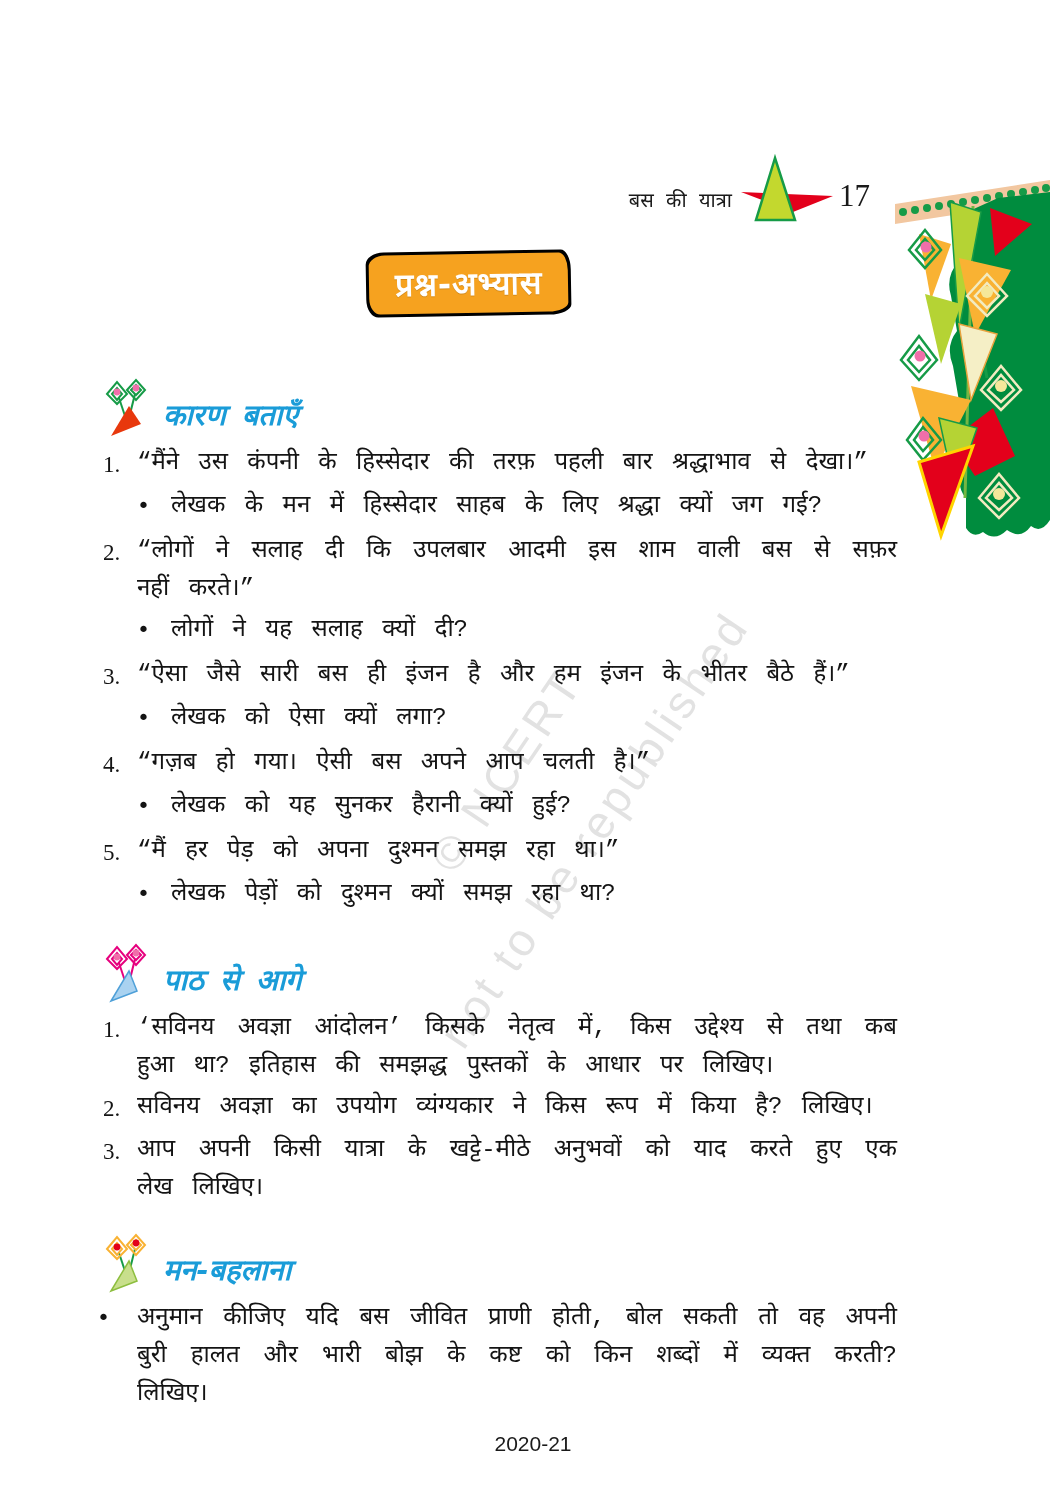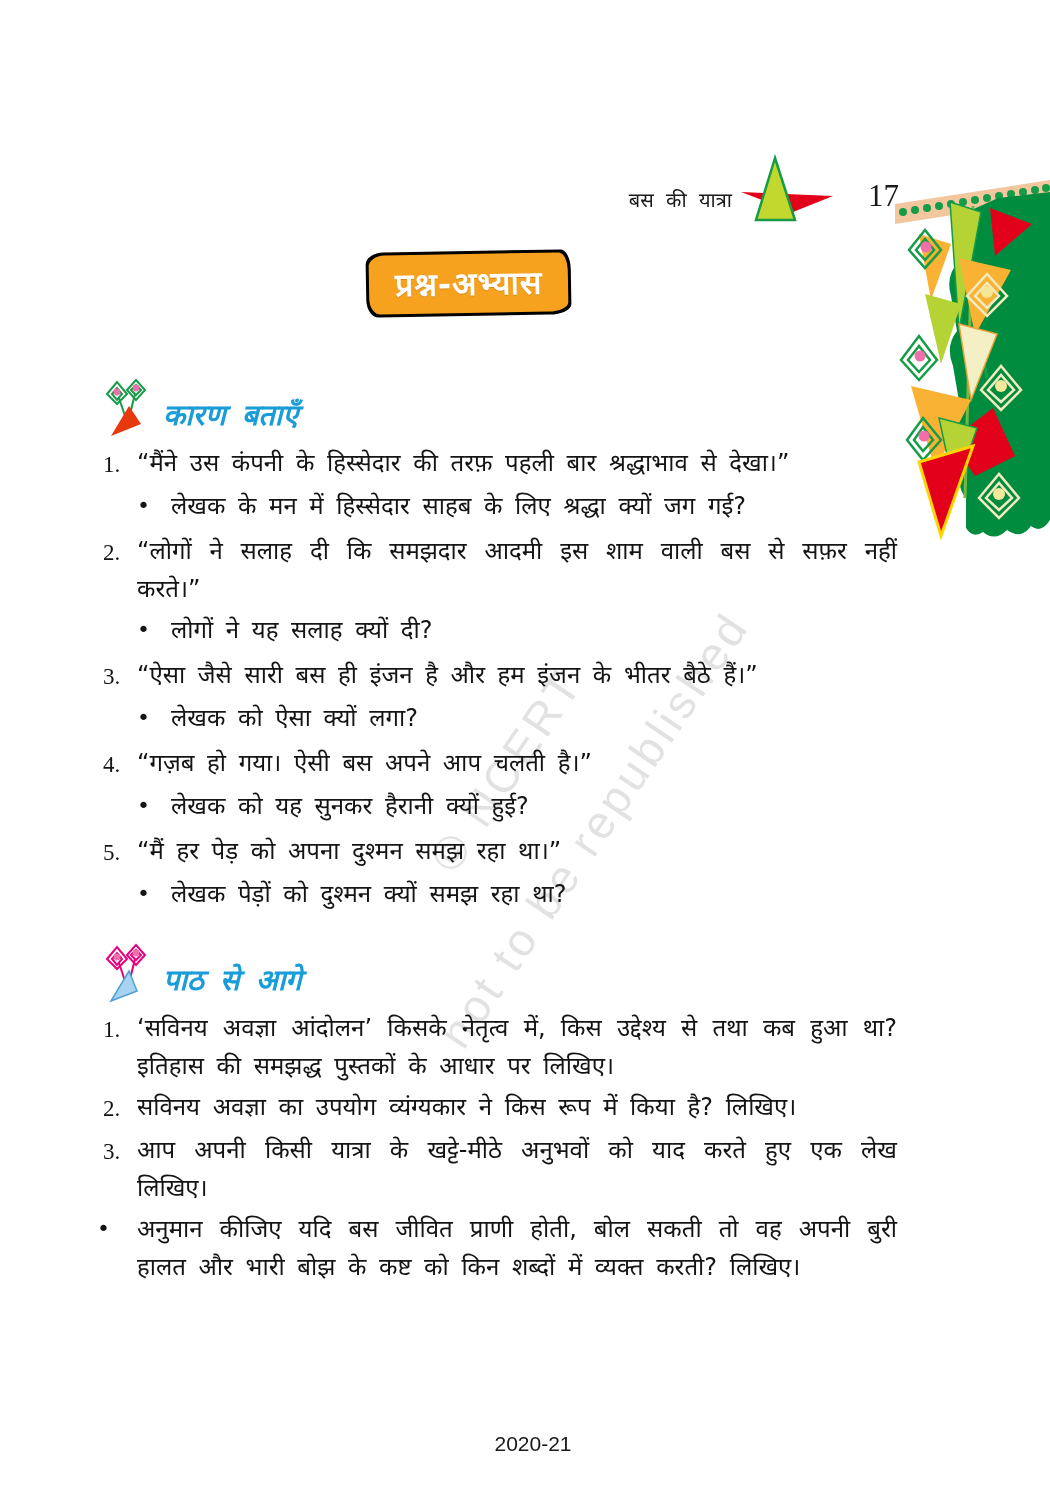--- a/index.html
+++ b/index.html
@@ -7,21 +7,21 @@
     width:1050px;height:1500px;position:relative;background:#ffffff;
     font-family:"DejaVu Sans", sans-serif;overflow:hidden;color:#141414;
   }
   
   .chapter-title{
     position:absolute;top:186px;right:318px;font-size:20px;color:#1a1a1a;
     white-space:nowrap;word-spacing:6px;
   }
   .header-tri{position:absolute;left:733px;top:152px;width:112px;height:72px;}
   .page-number{
-    position:absolute;left:868px;top:178px;font-size:31px;
+    position:absolute;left:839px;top:178px;font-size:31px;
     font-family:"Liberation Serif", serif;color:#1a1a1a;
   }
   
   .edge-deco{position:absolute;left:895px;top:168px;width:155px;height:405px;pointer-events:none;}
   
   .banner{
     position:absolute;left:366px;top:251px;background:#000;
     border-radius:18px 10px 22px 12px / 12px 20px 10px 18px;
     padding:3px;transform:rotate(-1deg);
   }
@@ -46,21 +46,21 @@
   .section-head .head-icon{width:48px;height:60px;flex:none;margin-bottom:-6px;}
   .section-title{
     margin:0;font-size:29px;font-weight:bold;color:#1A9CD8;word-spacing:6px;line-height:1.1;
   }
   .q-list{margin:0;padding:0;}
   .q-item{display:flex;font-size:24px;line-height:38px;margin-bottom:3px;}
   .q-num{
     width:34px;flex:none;font-family:"Liberation Serif", serif;font-size:23px;
     padding-top:2px;
   }
-  .q-body{flex:1;text-align:justify;word-spacing:5px;}
+  .q-body{flex:1;text-align:justify;word-spacing:5px;font-family:Liberation Mono, monospace;}
   .sub{display:flex;margin-left:34px;font-size:24px;line-height:38px;margin-bottom:7px;}
   .blt{width:34px;flex:none;font-size:22px;}
   .sec-gap-1{margin-top:30px;}
   .sec-gap-2{margin-top:26px;}
   .top-bullet .blt{width:40px;margin-left:-6px;}
   
   .footer{
     position:absolute;left:0;right:0;top:1432px;text-align:center;
     font-family:"Liberation Sans", sans-serif;font-size:21px;color:#1a1a1a;z-index:1;padding-left:16px;
   }
@@ -179,21 +179,21 @@
       <span class="q-num">1.</span>
       <div class="q-body">“मैंने उस कंपनी के हिस्सेदार की तरफ़ पहली बार श्रद्धाभाव से देखा।”</div>
     </div>
     <div class="sub">
       <span class="blt">•</span>
       <div class="q-body">लेखक के मन में हिस्सेदार साहब के लिए श्रद्धा क्यों जग गई?</div>
     </div>
 
     <div class="q-item">
       <span class="q-num">2.</span>
-      <div class="q-body">“लोगों ने सलाह दी कि समझदार आदमी इस शाम वाली बस से सफ़र नहीं करते।”</div>
+      <div class="q-body">“लोगों ने सलाह दी कि उपलबार आदमी इस शाम वाली बस से सफ़र नहीं करते।”</div>
     </div>
     <div class="sub">
       <span class="blt">•</span>
       <div class="q-body">लोगों ने यह सलाह क्यों दी?</div>
     </div>
 
     <div class="q-item">
       <span class="q-num">3.</span>
       <div class="q-body">“ऐसा जैसे सारी बस ही इंजन है और हम इंजन के भीतर बैठे हैं।”</div>
     </div>
@@ -246,20 +246,36 @@
     <div class="q-item">
       <span class="q-num">2.</span>
       <div class="q-body">सविनय अवज्ञा का उपयोग व्यंग्यकार ने किस रूप में किया है? लिखिए।</div>
     </div>
     <div class="q-item">
       <span class="q-num">3.</span>
       <div class="q-body">आप अपनी किसी यात्रा के खट्टे-मीठे अनुभवों को याद करते हुए एक लेख लिखिए।</div>
     </div>
   </div>
 
+  <div class="section-head sec-gap-2">
+    <svg class="head-icon" viewBox="0 0 48 60" aria-hidden="true">
+      <line x1="16" y1="20" x2="24" y2="44" stroke="#169B47" stroke-width="2"></line>
+      <line x1="32" y1="16" x2="25" y2="44" stroke="#169B47" stroke-width="2"></line>
+      <g stroke="#F9B233" stroke-width="2" fill="none">
+        <path d="M4,16 L14,4 L24,16 L14,26 Z"></path>
+          <path d="M9,16 L14,10 L19,16 L14,22 Z"></path>
+        <path d="M24,12 L33,2 L42,12 L33,22 Z"></path>
+          <path d="M28,12 L33,7 L38,12 L33,17 Z"></path>
+      </g>
+      <circle cx="14" cy="14" r="3.4" fill="#E3001B"></circle>
+      <circle cx="33" cy="10" r="3.4" fill="#E3001B"></circle>
+      <polygon points="8,58 26,28 34,48" fill="#C8DF8C" stroke="#8DBE3F" stroke-width="1.5"></polygon>
+    </svg>
+    <h2 class="section-title">मन-बहलाना</h2>
+  </div>
 
   <div class="q-list">
     <div class="sub top-bullet" style="margin-left:0;">
       <span class="blt">•</span>
       <div class="q-body">अनुमान कीजिए यदि बस जीवित प्राणी होती, बोल सकती तो वह अपनी बुरी हालत और भारी बोझ के कष्ट को किन शब्दों में व्यक्त करती? लिखिए।</div>
     </div>
   </div>
 
 </div>
 

